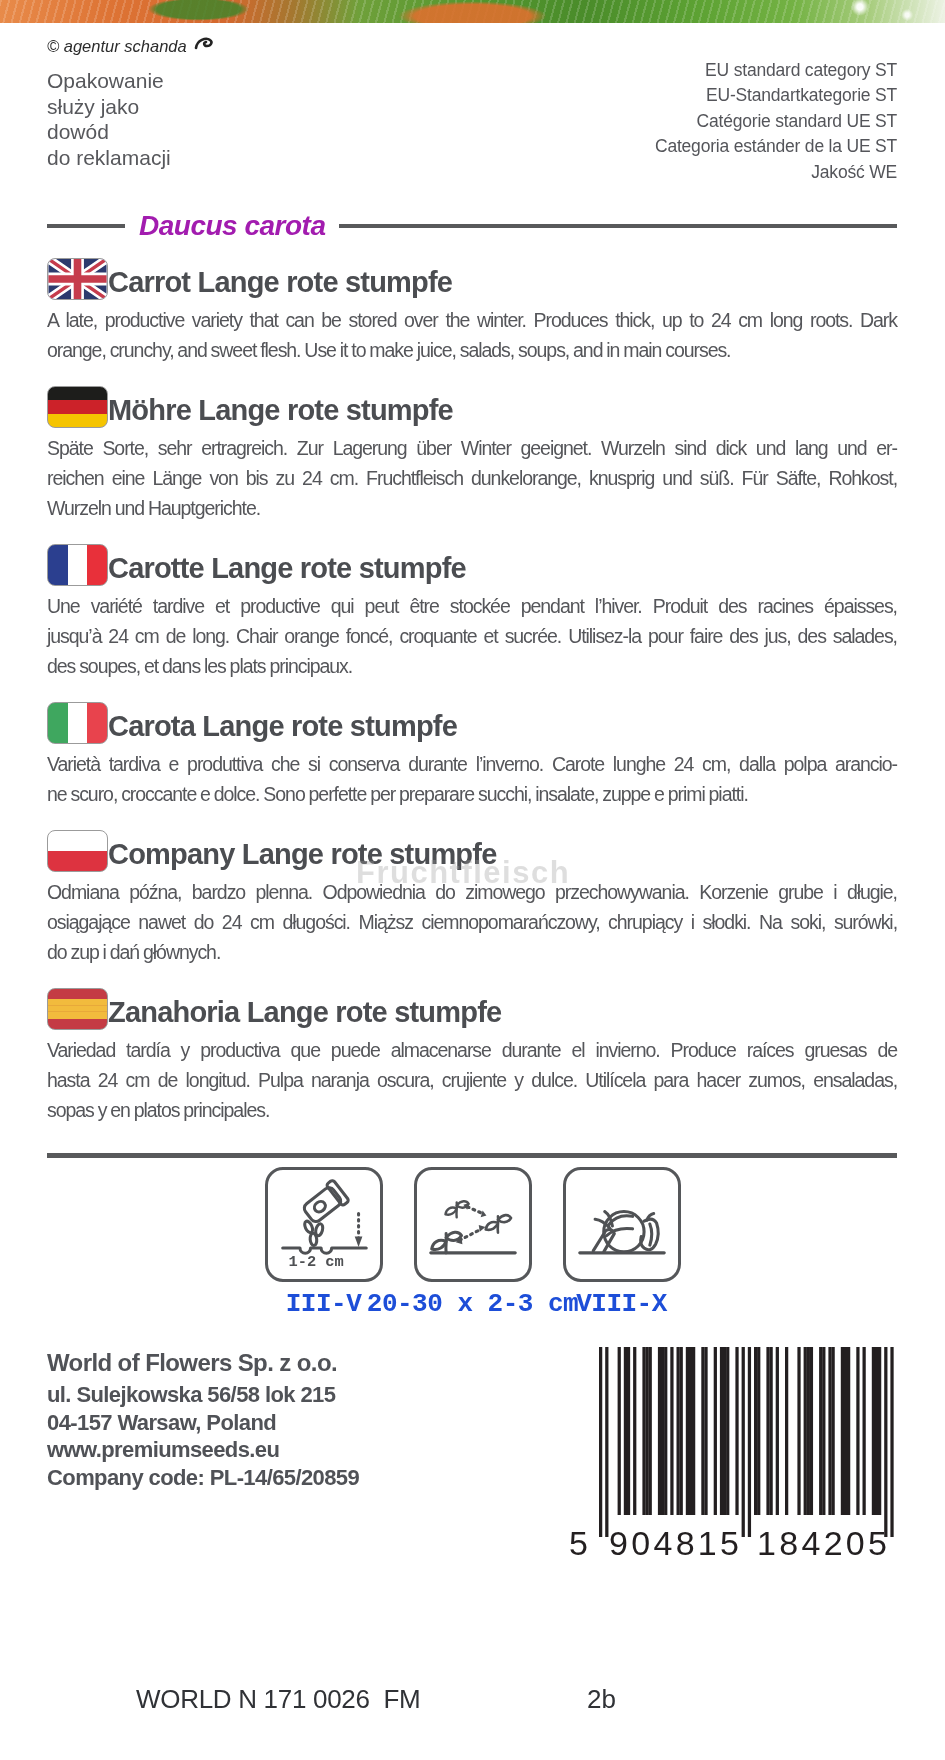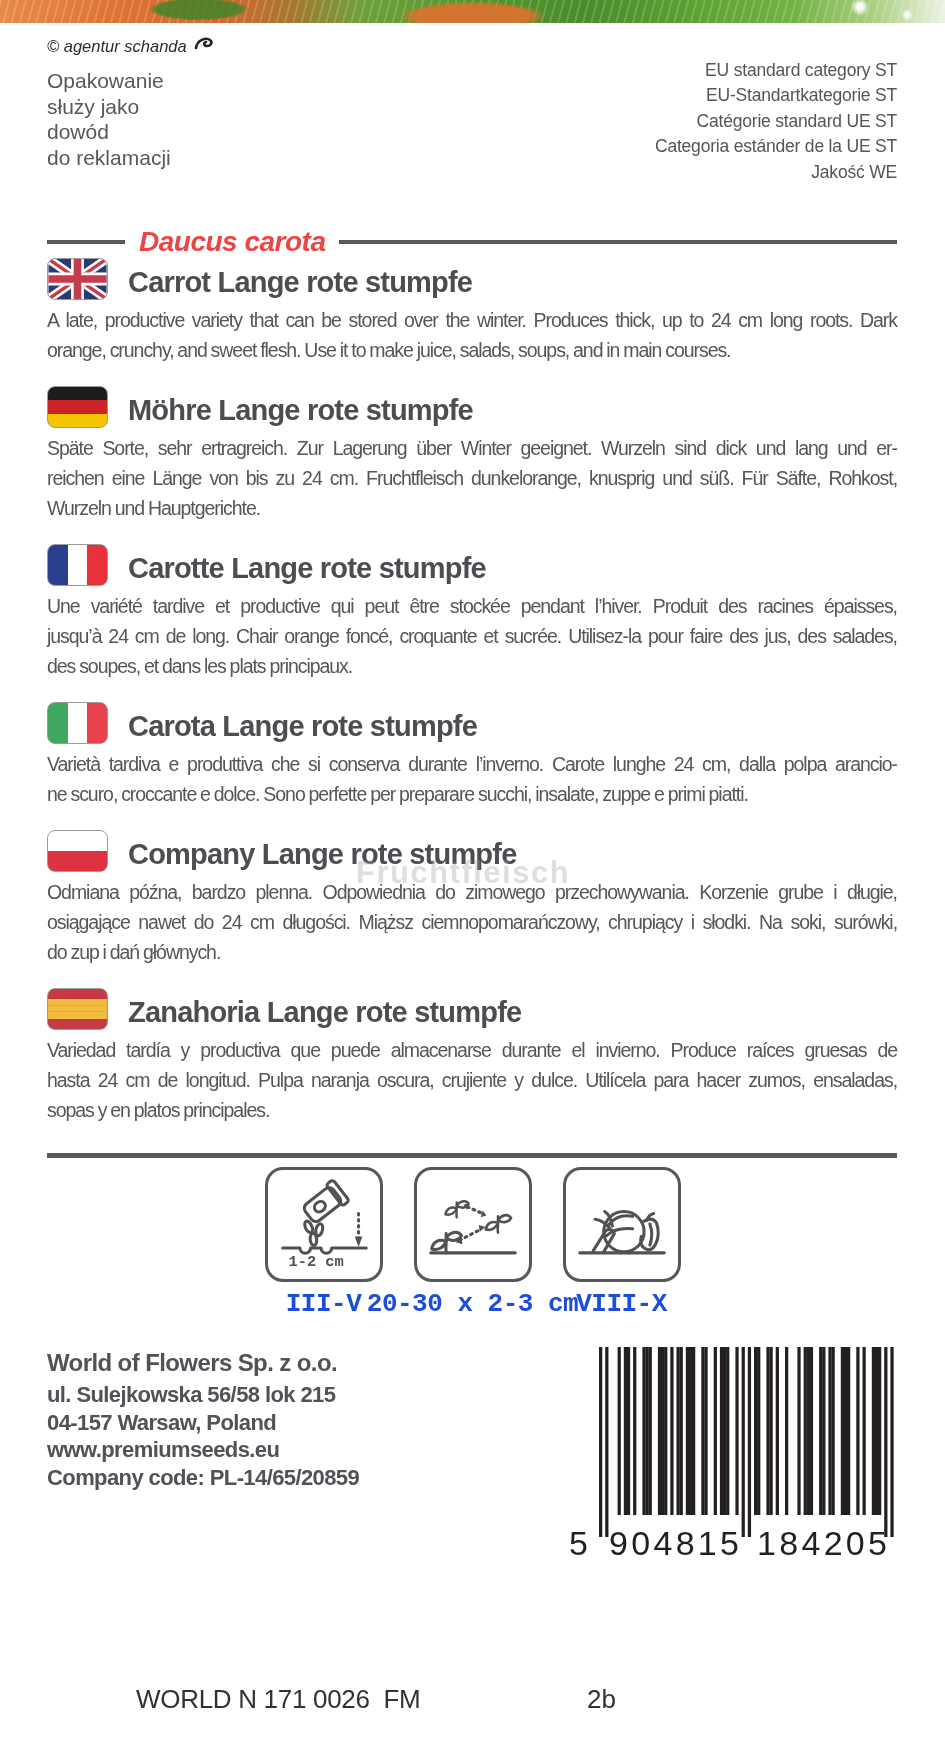--- a/index.html
+++ b/index.html
@@ -21,27 +21,27 @@
   .copyright-row{display:flex;align-items:center;gap:7px;font-style:italic;font-size:16.5px;color:#2c2c2c;}
   .pl-claim{margin-top:12px;font-size:21px;line-height:25.5px;color:#57585c;}
   .header-right{position:absolute;right:48px;top:38px;text-align:right;font-size:17.5px;
                 line-height:25.4px;color:#54555a;letter-spacing:-0.2px;margin-top:20px;}
 
   
   .species-row{position:absolute;left:47px;top:210px;width:850px;display:flex;align-items:center;}
   .dash{height:4.5px;background:#58595b;}
   .dash.left{width:78px;}
   .dash.right{flex:1;}
-  .species-title{font-style:italic;font-weight:bold;font-size:28px;color:#ef4444;
-                 margin:16px 14px;letter-spacing:-0.5px;white-space:nowrap;}
+  .species-title{font-style:italic;font-weight:bold;font-size:28px;color:#a21caf;
+                 margin:0 14px;letter-spacing:-0.5px;white-space:nowrap;}
 
   
   .sections{position:absolute;left:47px;top:258px;width:850px;}
   .section{margin-bottom:21px;}
-  .flagrow{display:flex;align-items:center;gap:20px;height:42px;margin-bottom:5px;}
+  .flagrow{display:flex;align-items:center;gap:0;height:42px;margin-bottom:5px;}
   .flag{width:61px;height:42px;border:1px solid #9b9b9b;border-radius:8px;overflow:hidden;
         box-sizing:border-box;flex:none;position:relative;}
   .flag svg{display:block;}
   .flag.de{background:linear-gradient(#1d1d1b 0 33.4%,#cc2229 33.4% 66.7%,#f5c400 66.7% 100%);}
   .flag.fr{background:linear-gradient(90deg,#2b3f8f 0 33.4%,#ffffff 33.4% 66.7%,#e8303a 66.7% 100%);}
   .flag.it{background:linear-gradient(90deg,#3fa75f 0 33.4%,#ffffff 33.4% 66.7%,#e8434d 66.7% 100%);}
   .flag.pl{background:linear-gradient(#ffffff 0 50%,#dd3340 50% 100%);}
   .flag.es{background:linear-gradient(#c43b44 0 25%,#f2bb3d 25% 41%,#e8a93a 41% 43%,#f2bb3d 43% 56%,#e8a93a 56% 58%,#f2bb3d 58% 75%,#c43b44 75% 100%);}
   .sec-title{font-size:29px;font-weight:bold;color:#4b4d51;letter-spacing:-0.8px;padding-top:6px;white-space:nowrap;}
   .pline{font-size:19.5px;line-height:30px;letter-spacing:-1.05px;word-spacing:-0.5px;

